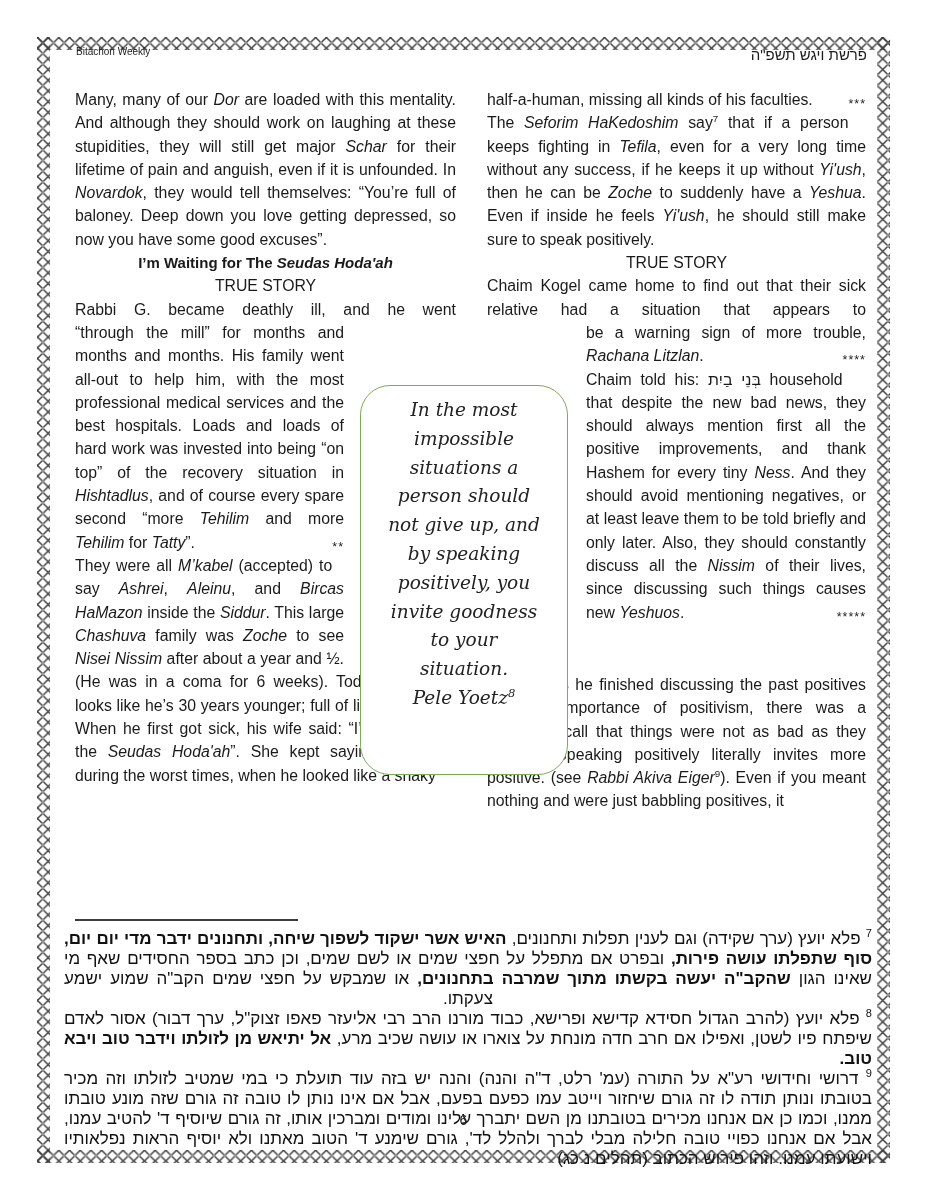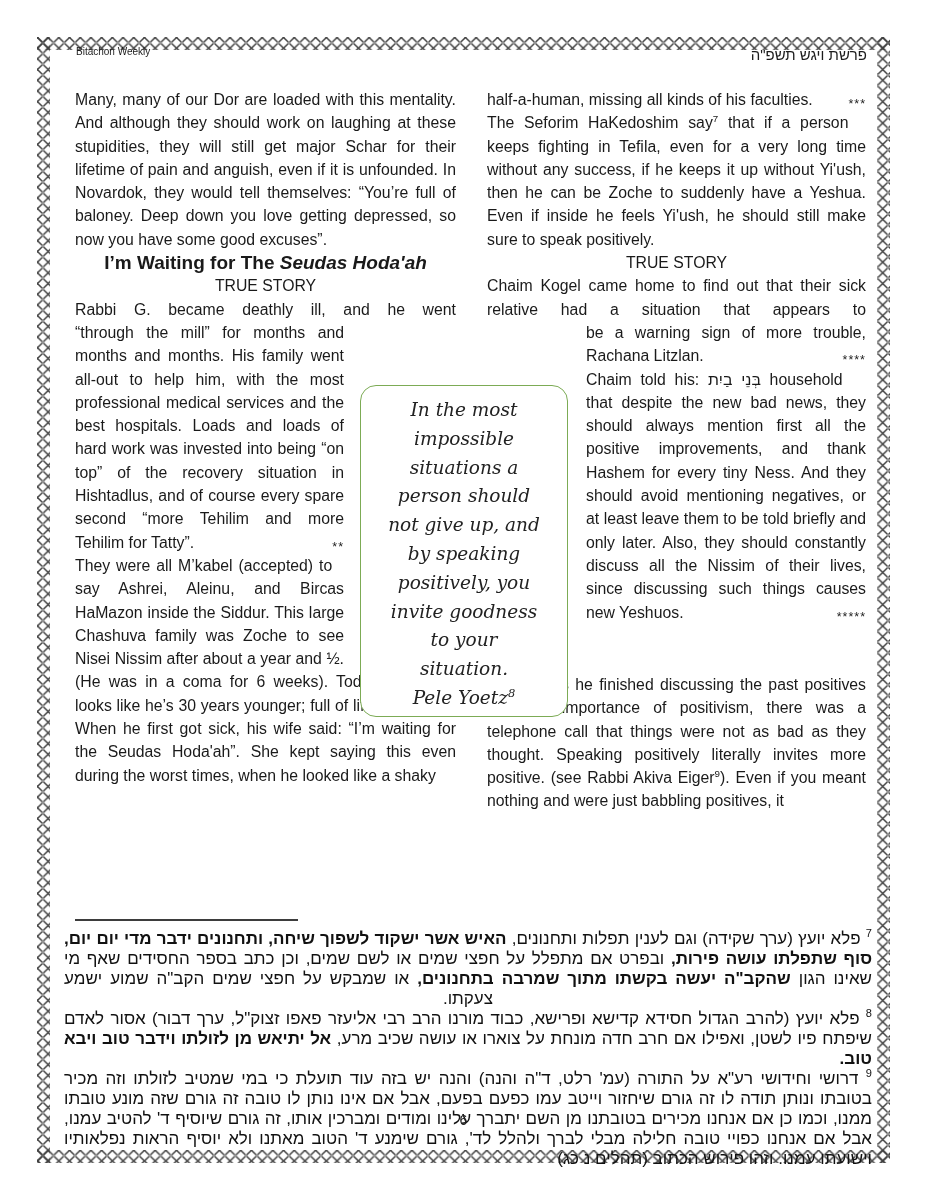--- a/index.html
+++ b/index.html
@@ -8,33 +8,33 @@
   .page{position:absolute;inset:0;background:#fff;overflow:hidden;}
   .stitch{position:absolute;left:0;top:0;pointer-events:none;}
   .hdr-left{position:absolute;left:76px;top:46px;font-size:10px;color:#1c1c1c;}
   .hdr-right{position:absolute;right:60px;top:46px;font-size:15px;direction:rtl;color:#1c1c1c;}
   .col{position:absolute;top:88px;font-size:15.8px;line-height:23.3px;text-align:justify;}
   .col-left{left:75px;width:381px;}
   .col-right{left:487px;width:379px;}
   .para{margin:0;}
   .jlast{text-align:justify;text-align-last:justify;}
   .center-line{text-align:center;text-align-last:center;}
-  .heading{font-weight:bold;font-size:19px;}
+  .heading{font-weight:bold;font-size:15px;}
   .spacer-r{float:right;width:112px;height:349px;}
   .spacer-l{float:left;width:99px;height:352px;}
   .clear-l{clear:left;}
   .seg-n{}
-  .seg-i{}
+  .seg-i{font-style:italic;}
   .seg-b{font-weight:bold;}
   .seg-bi{font-weight:bold;font-style:italic;}
   .seg-sup{vertical-align:super;font-size:0.62em;line-height:0;}
   .seg-stars{float:right;font-size:12.5px;letter-spacing:1px;margin-top:5px;color:#222;}
   .seg-he{direction:rtl;unicode-bidi:isolate;}
-  .quote-box{position:absolute;left:360px;top:385px;width:208px;height:332px;
-             background:#fff;border:1.6px solid #7cab55;border-radius:16px;box-sizing:border-box;}
+  .quote-box{position:absolute;left:360px;top:385px;width:208px;height:390px;
+             background:#fff;border:1.6px solid #7cab55;border-radius:30px;box-sizing:border-box;}
   .quote-text{font-family:"DejaVu Serif","Liberation Serif",serif;font-style:italic;
               font-size:18.5px;line-height:28.8px;text-align:center;color:#222;
               padding:10px 8px 0 8px;}
   .fn-sep{position:absolute;left:75px;top:919px;width:223px;border-top:2px solid #3d3d3d;}
   .footnotes{position:absolute;left:64px;top:929px;width:808px;direction:rtl;
              font-size:17px;line-height:20px;text-align:justify;color:#111;}
   .fn{margin:0;}
   .centerlast{text-align-last:center;}
   .fn sup{font-size:0.65em;vertical-align:super;line-height:0;}
   .page-num{position:absolute;left:0;top:1112px;width:927px;text-align:center;font-size:14px;color:#222;}

